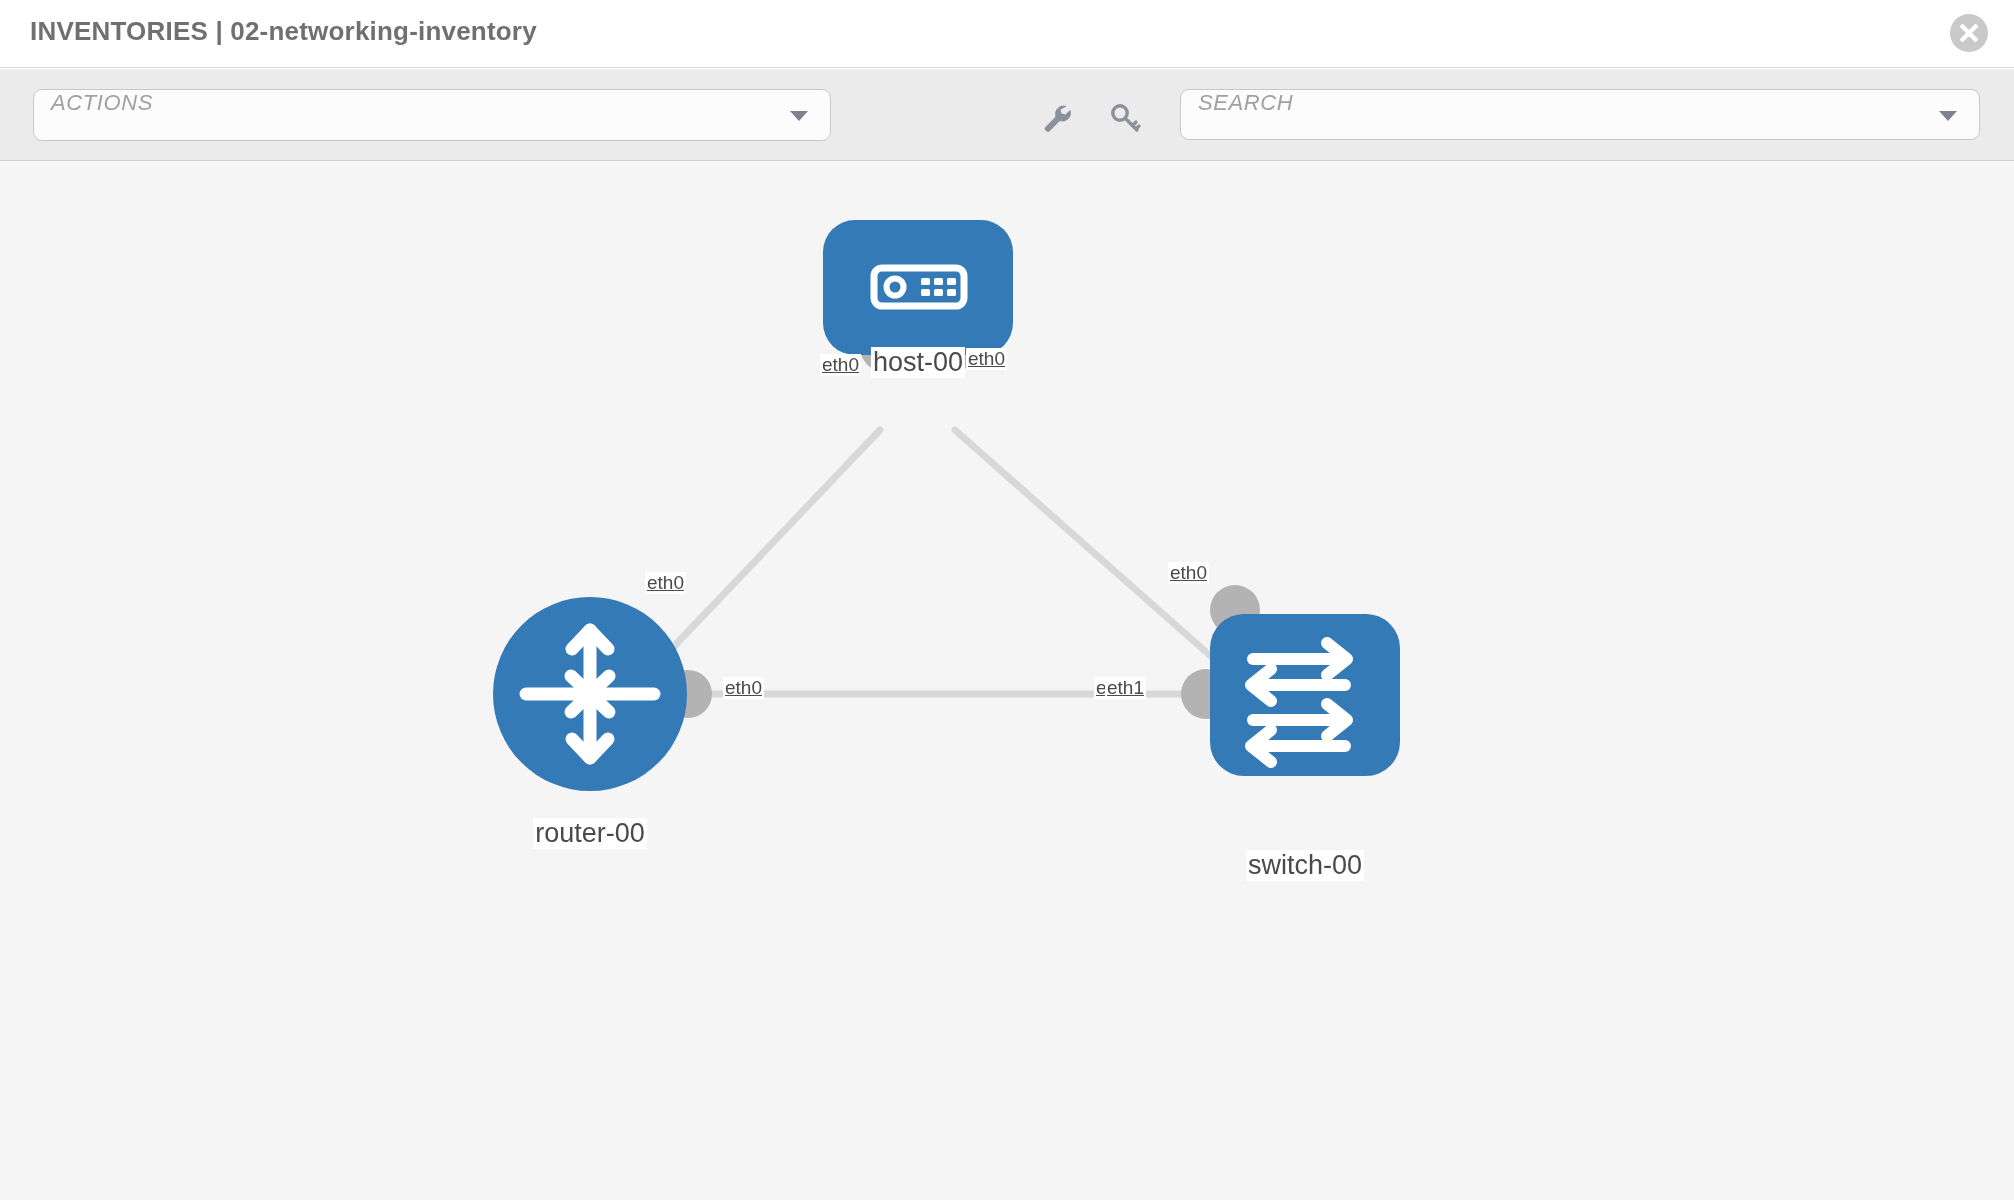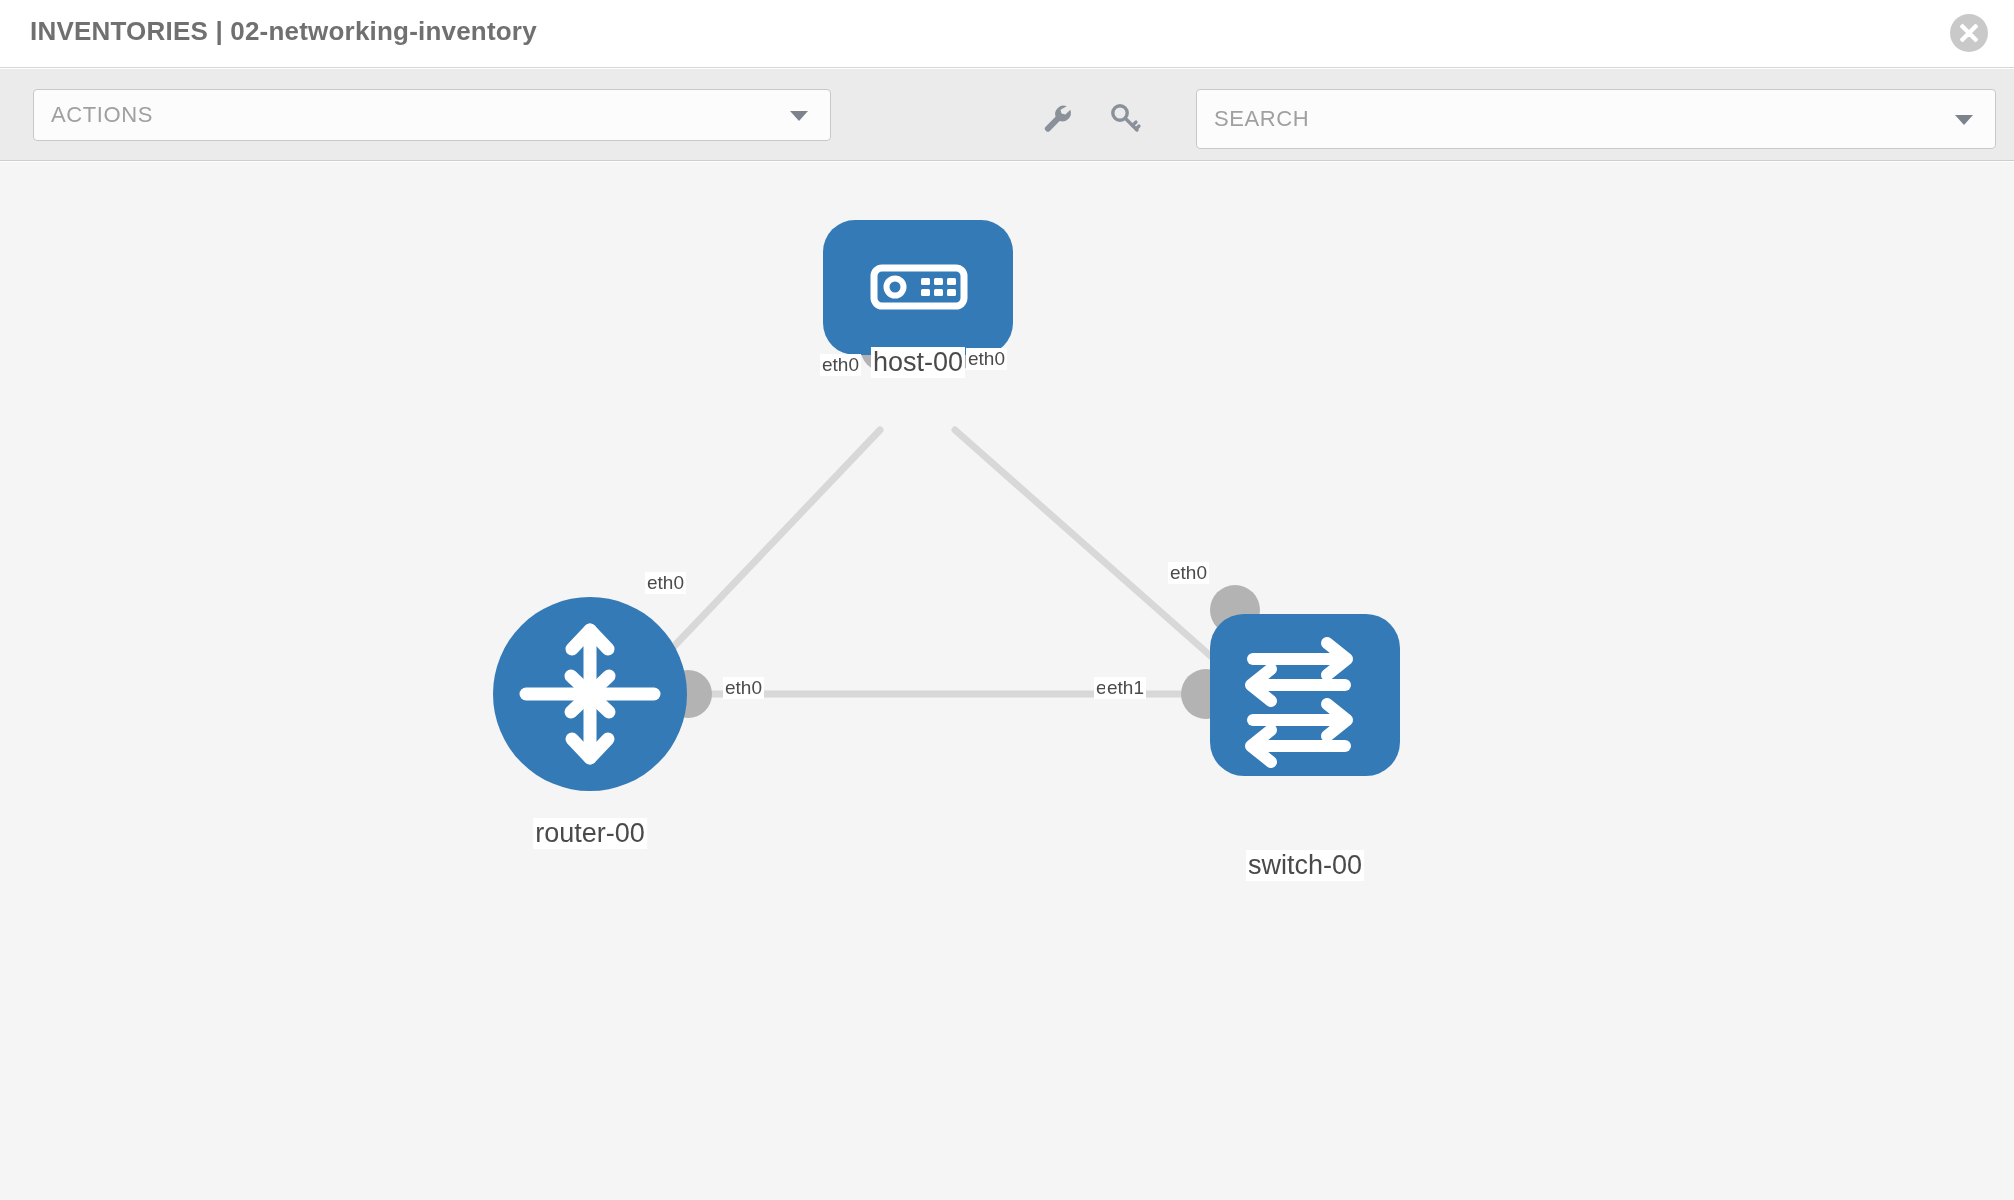--- a/index.html
+++ b/index.html
@@ -38,26 +38,27 @@
   .toolbar {
     position: absolute; left: 0; top: 69px;
     width: 2014px; height: 92px;
     background: #ebebeb;
     border-bottom: 1px solid #cdcdcd;
   }
   .select-box {
     position: absolute;
     background: #fcfcfc;
     border: 1px solid #c8c8c8;
-    border-radius: 4px;
-    display: flex; align-items: center;
+    border-radius: 9px;
+    display: flex; 
     cursor: pointer;
+    font-style: italic;
   }
   .actions-select { left: 33px; top: 20px; width: 798px; height: 52px; }
-  .search-select  { left: 1180px; top: 20px; width: 800px; height: 60px; margin-left: 16px; }
+  .search-select  { left: 1180px; top: 20px; width: 800px; height: 51px; }
   .select-label {
     margin-left: 17px;
     font-size: 22px; color: #a0a0a0;
     letter-spacing: 0.6px;
     user-select: none;
   }
   .caret {
     position: absolute; right: 22px; top: 50%;
     margin-top: -4px;
     width: 0; height: 0;
@@ -92,20 +93,21 @@
     padding: 0 2px;
     user-select: none;
   }
   .iface-label {
     position: absolute;
     font-size: 19px; color: #4a4a4a;
     background: #ffffff;
     white-space: nowrap;
     padding: 0 2px;
     user-select: none;
+    text-decoration: underline;
   }
 </style>
 </head>
 <body>
 
 <div id="app">
 
   <div class="header">
     <div class="header-title">INVENTORIES | 02-networking-inventory</div>
     <div class="close-btn">

